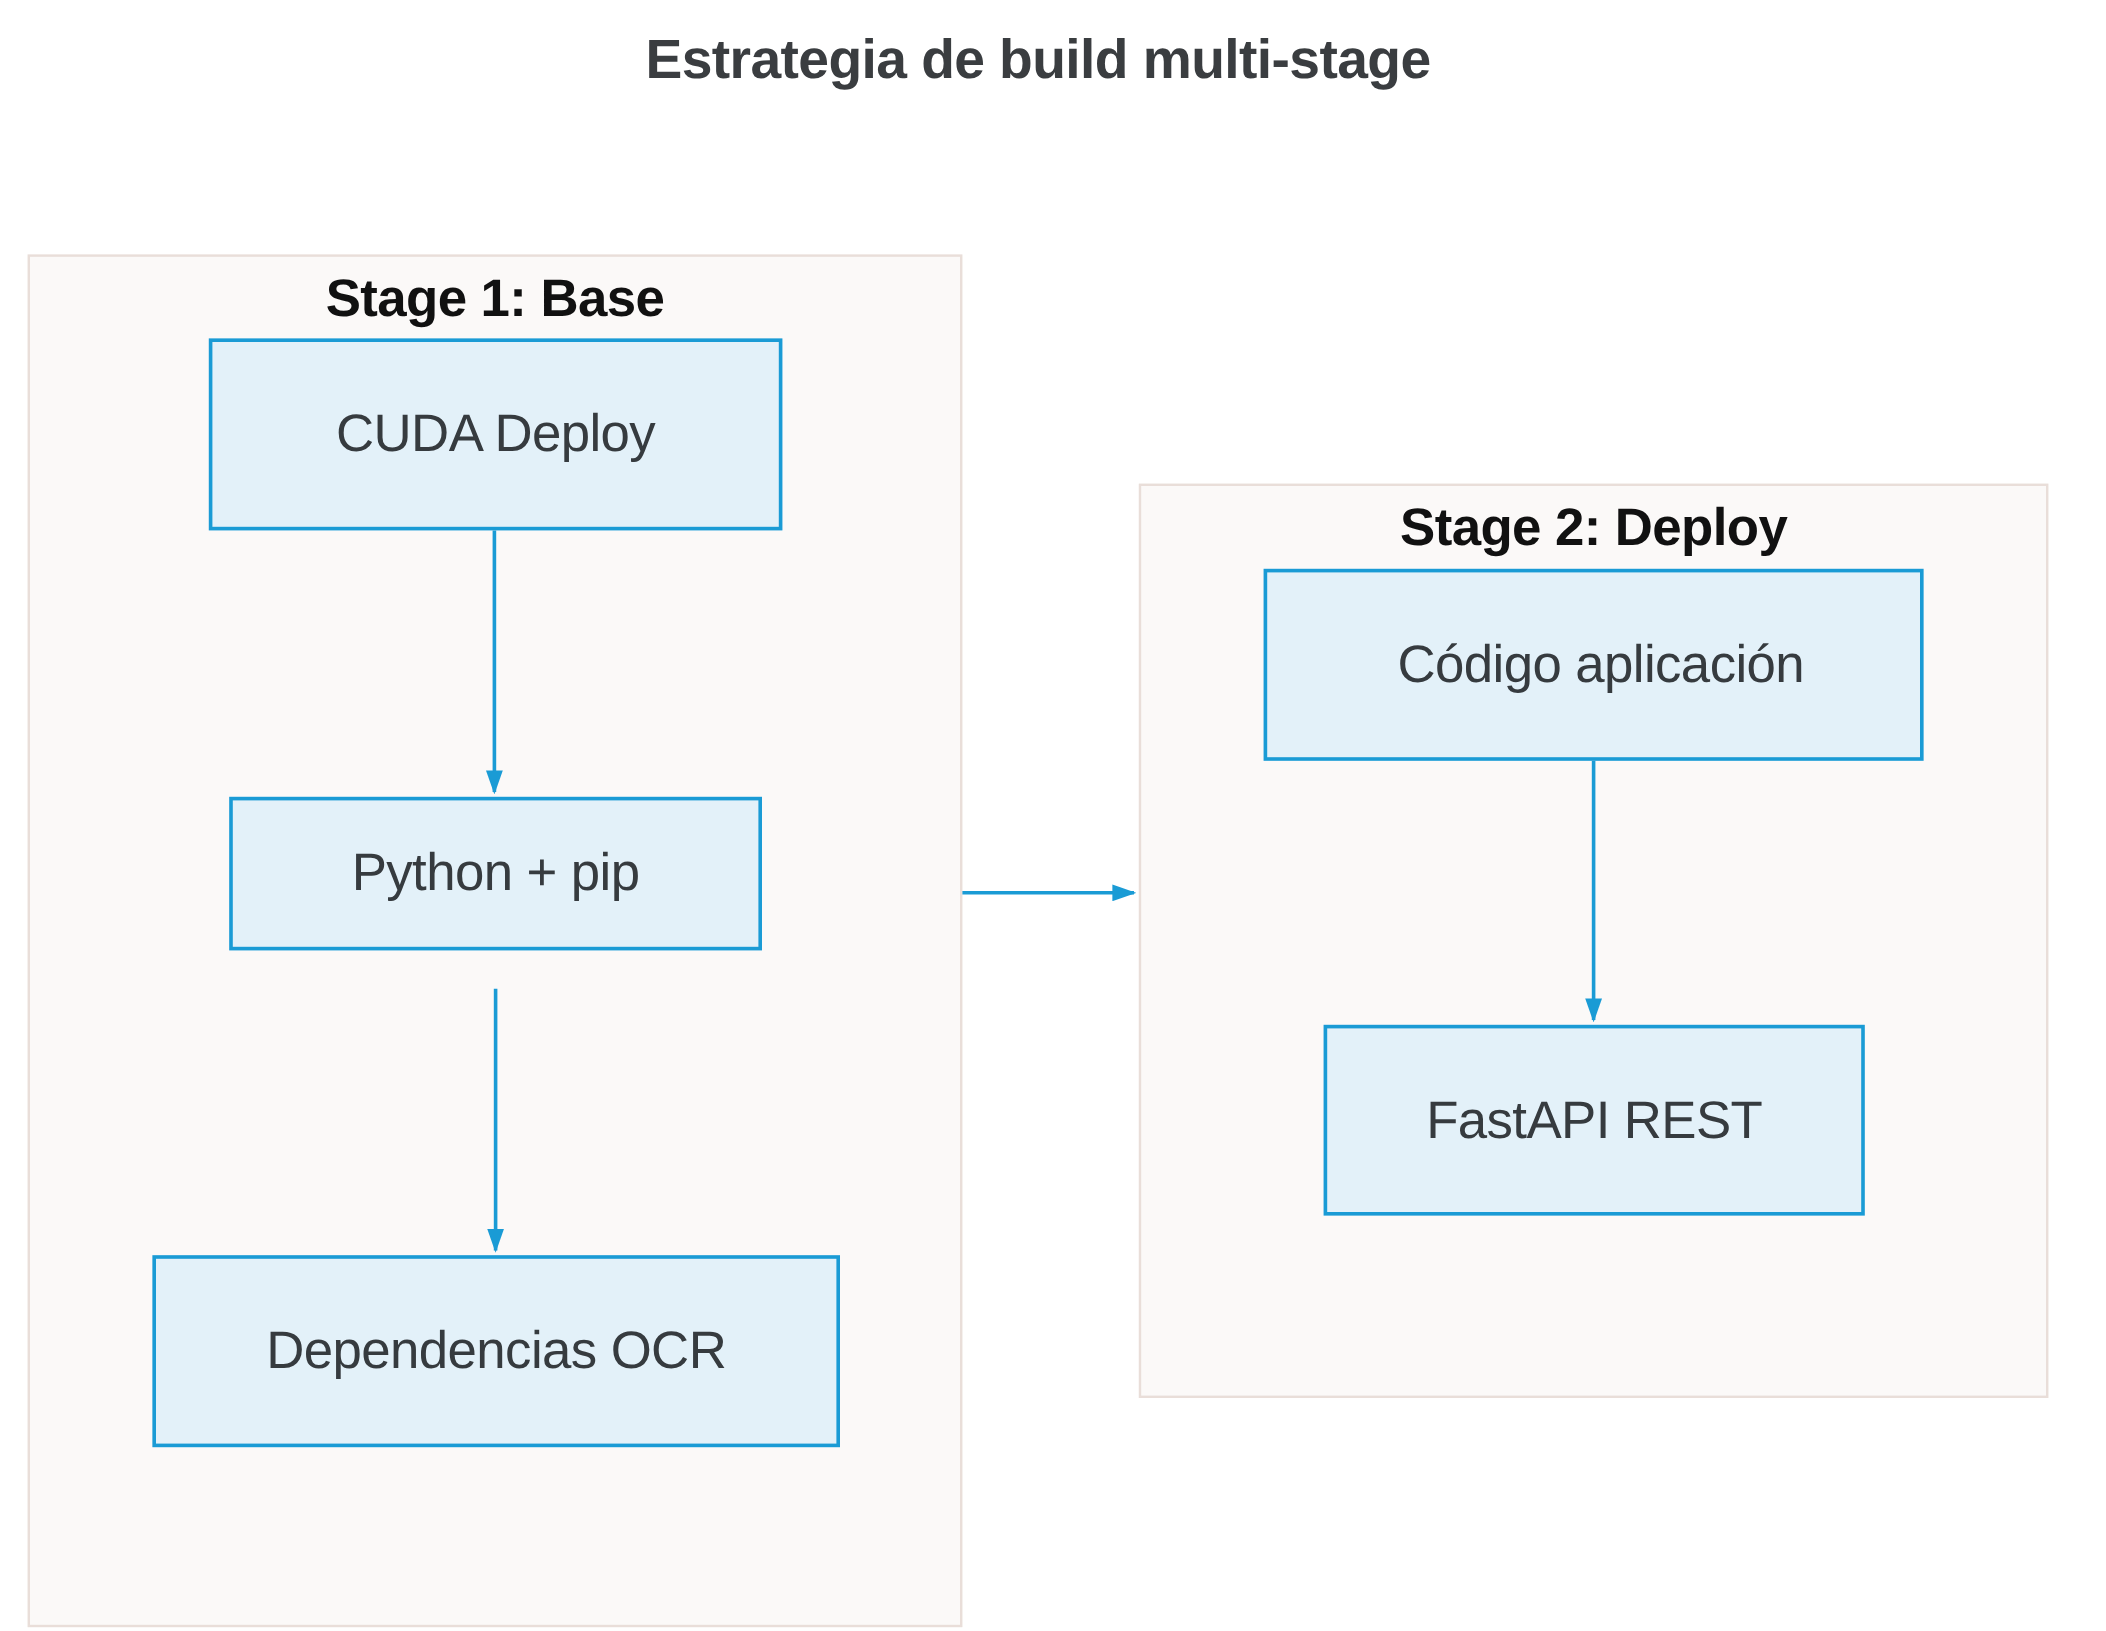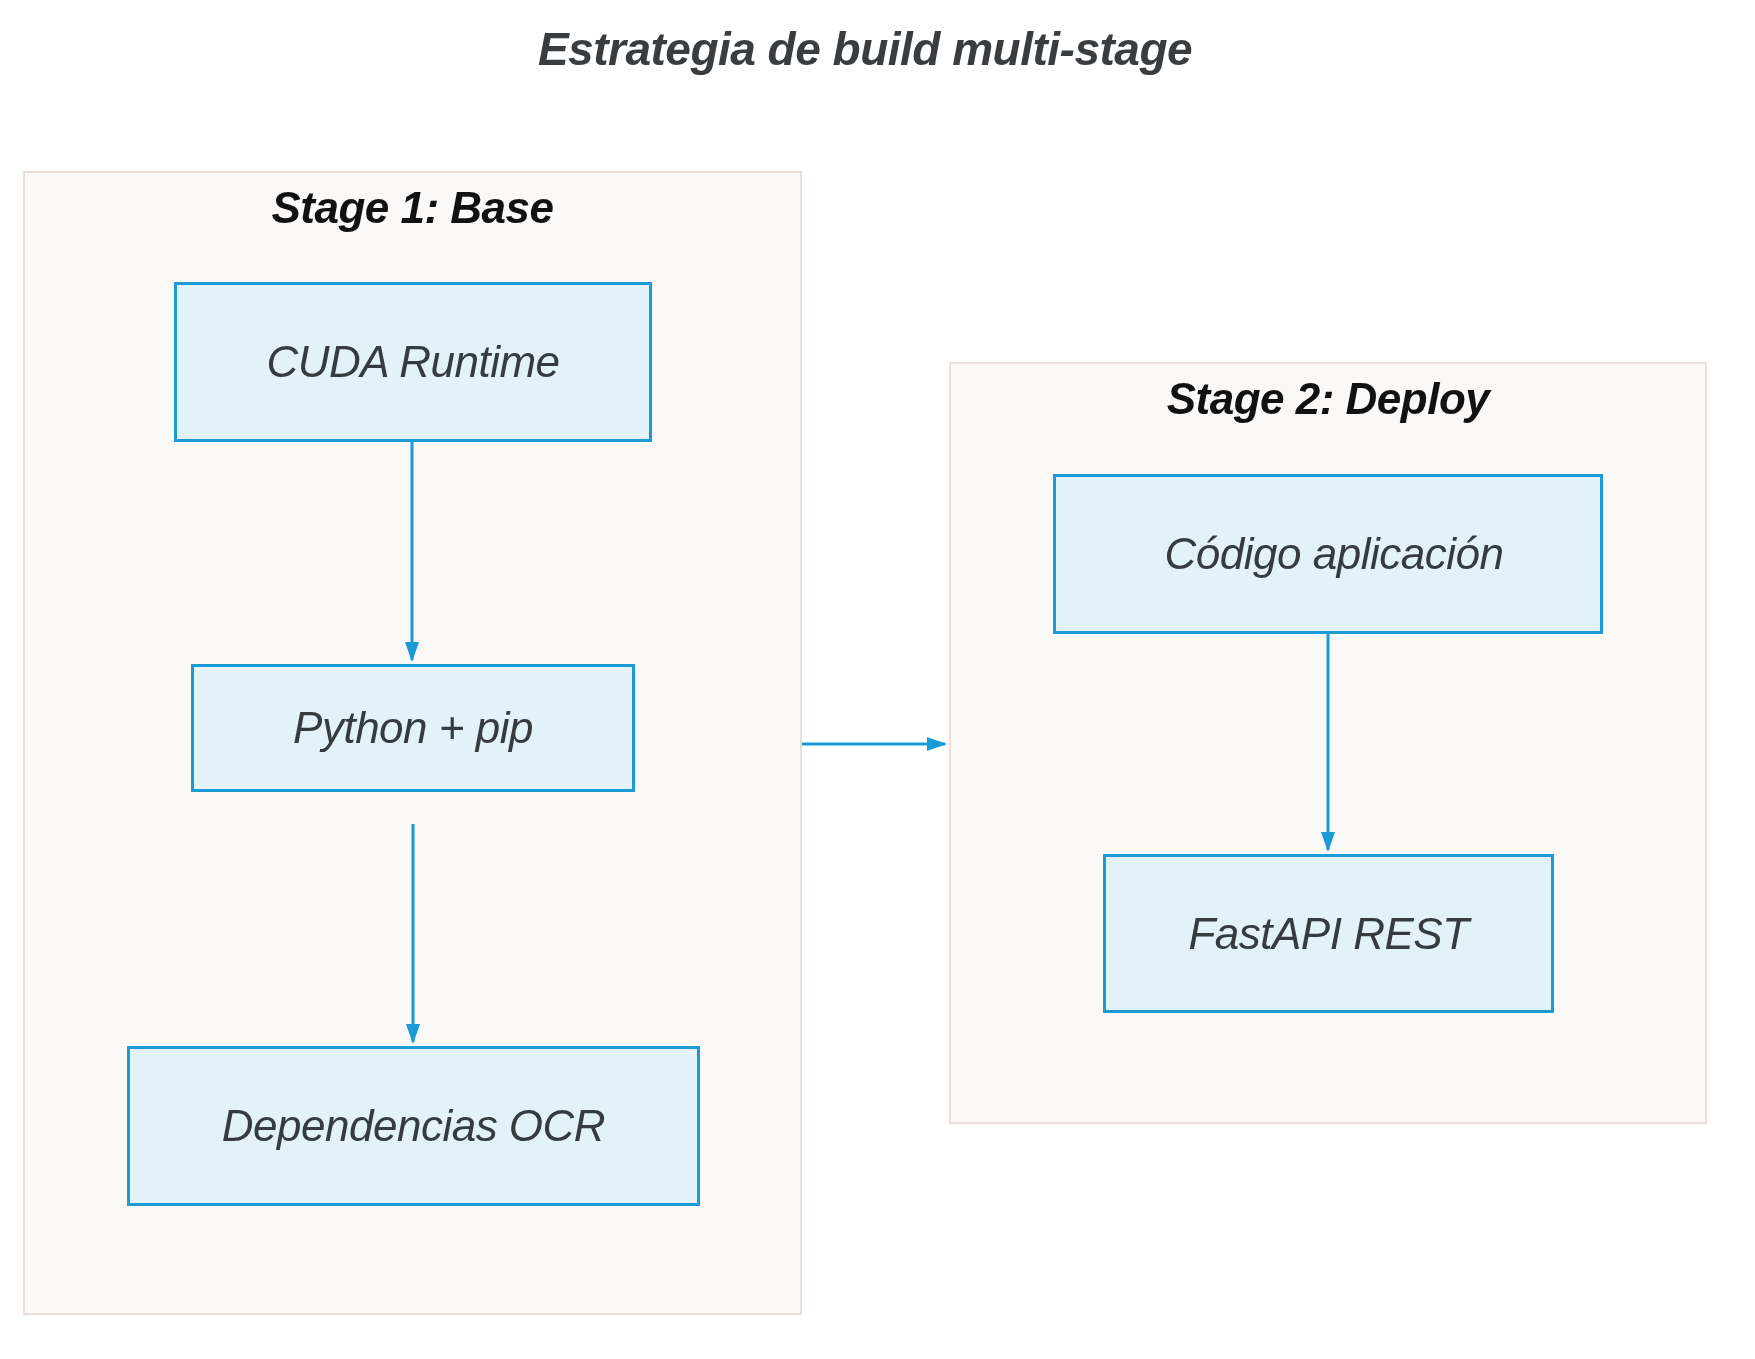--- a/index.html
+++ b/index.html
@@ -7,39 +7,39 @@
     padding: 0;
     background: #ffffff;
     font-family: "Liberation Sans", "DejaVu Sans", sans-serif;
   }
   .canvas {
     position: relative;
     width: 1755px;
     height: 1359px;
     background: #ffffff;
     overflow: hidden;
-    font-style: italic;
   }
   .title {
     position: absolute;
     left: 23px;
     width: 1684px;
     top: 22px;
     margin: 0;
     text-align: center;
     font-size: 46px;
     font-weight: bold;
     color: var(--title-text, #3a3d40);
     letter-spacing: -0.5px;
   }
   .cluster {
     position: absolute;
     box-sizing: border-box;
     background: var(--cluster-fill, #fbf9f8);
     border: 2px solid var(--cluster-border, #e9ded9);
+    margin-top: 41px;
   }
   .cluster-label {
     display: block;
     width: 100%;
     padding-top: 10px;
     text-align: center;
     font-size: 44px;
     font-weight: bold;
     color: var(--cluster-label, #111111);
     letter-spacing: -0.5px;
@@ -79,21 +79,21 @@
   <div id="clusters">
       <div class="cluster" style="left: 23px; top: 171px; width: 779px; height: 1144px;">
         <span class="cluster-label">Stage 1: Base</span>
       </div>
       <div class="cluster" style="left: 949px; top: 362px; width: 758px; height: 762px;">
         <span class="cluster-label">Stage 2: Deploy</span>
       </div>
     </div>
   <div id="nodes">
       <div class="node" style="left: 174px; top: 282px; width: 478px; height: 160px;">
-        <span class="node-label">CUDA Runtime</span>
+        <span class="node-label">CUDA Deploy</span>
       </div>
       <div class="node" style="left: 191px; top: 664px; width: 444px; height: 128px;">
         <span class="node-label">Python + pip</span>
       </div>
       <div class="node" style="left: 127px; top: 1046px; width: 573px; height: 160px;">
         <span class="node-label">Dependencias OCR</span>
       </div>
       <div class="node" style="left: 1053px; top: 474px; width: 550px; height: 160px; padding-left: 12px;">
         <span class="node-label">Código aplicación</span>
       </div>

